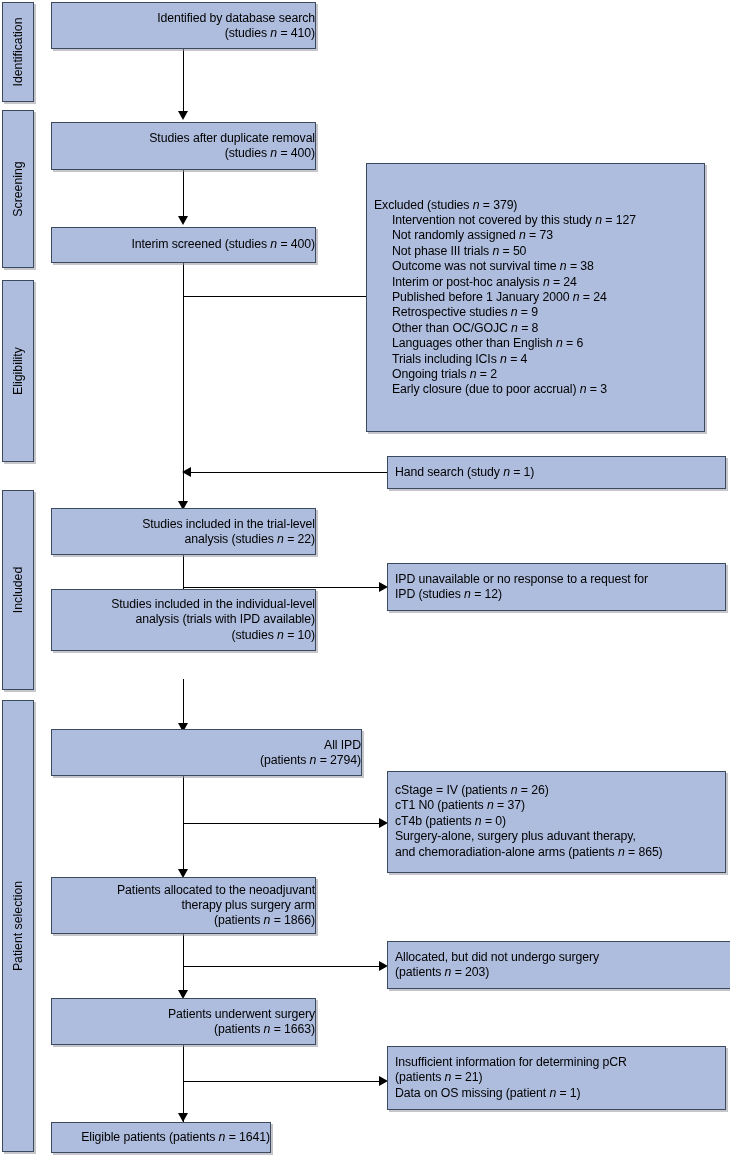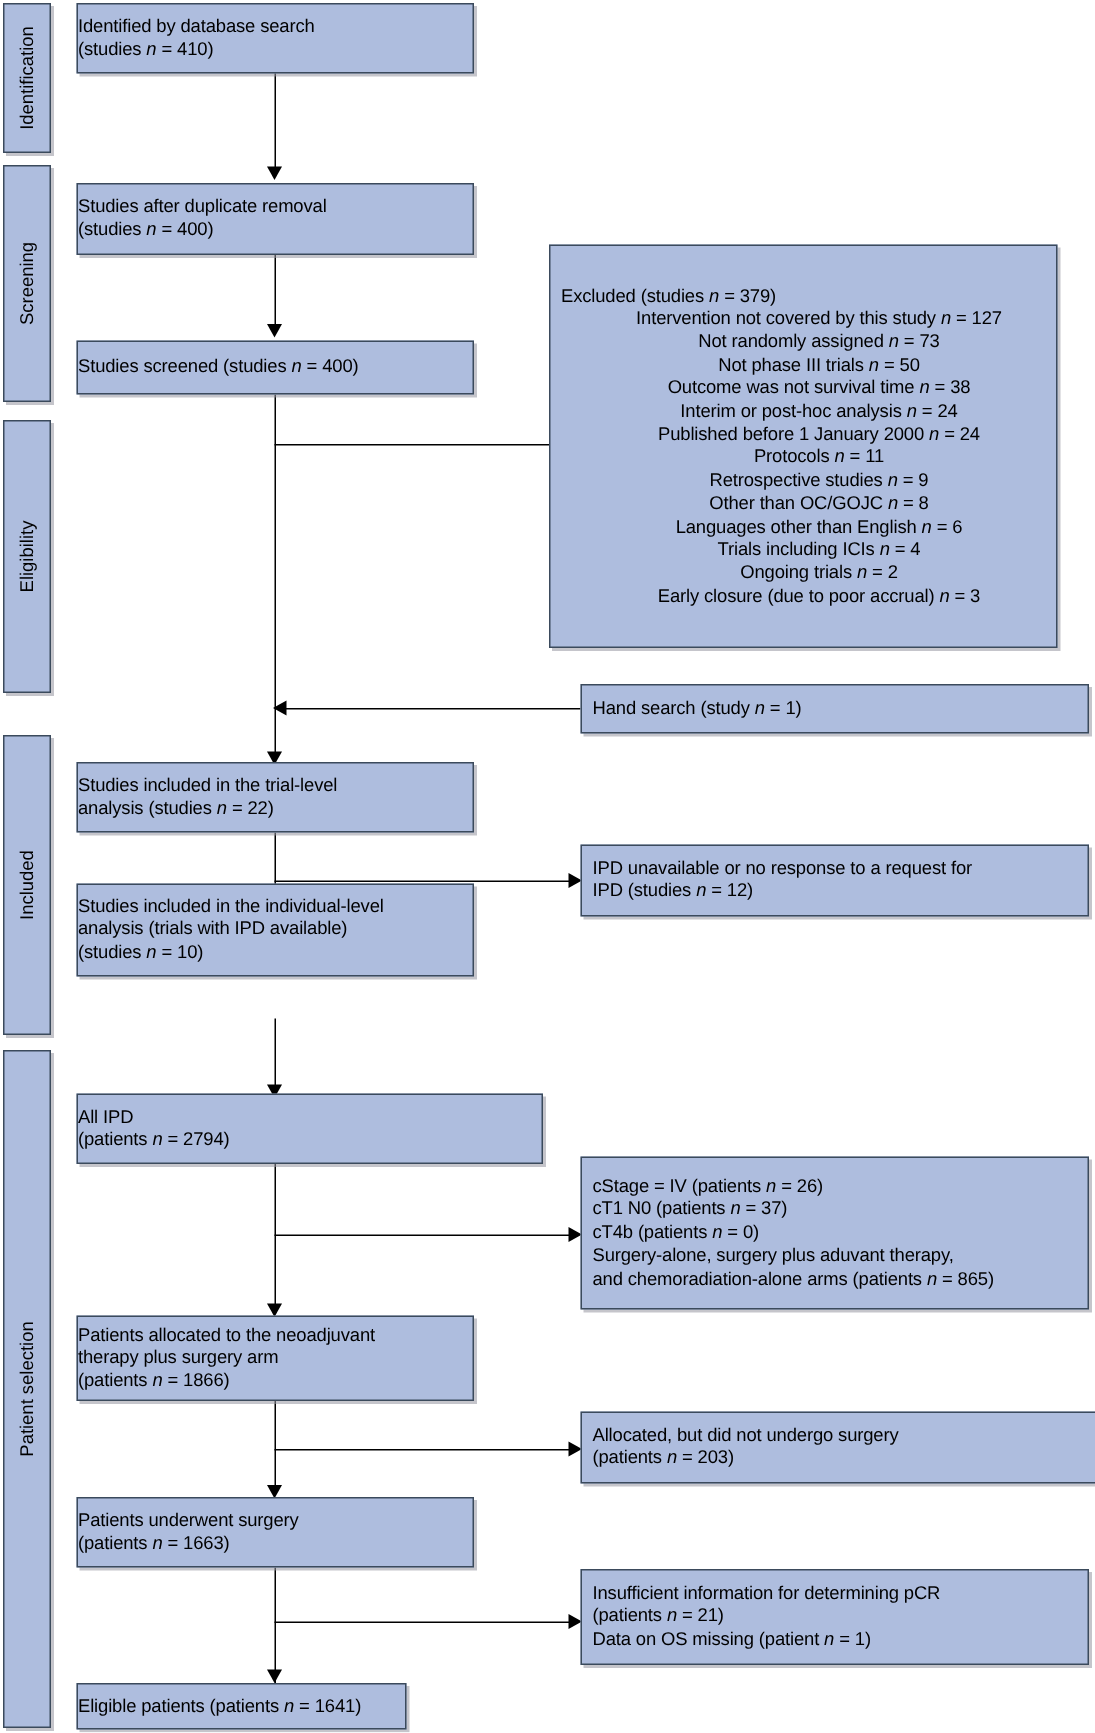--- a/index.html
+++ b/index.html
@@ -31,29 +31,29 @@
     font-size: 12.3px;
     line-height: 15.4px;
     letter-spacing: -0.1px;
   }
   .box .inner {
     position: absolute;
     left: 0; right: 0;
     top: 50%;
     transform: translateY(-50%);
   }
-  .box.center .inner { text-align: left; }
+  .box.center .inner { text-align: right; }
   .box.left .inner {
     text-align: left;
     left: 7px;
     right: 4px;
   }
   .box .line { display: block; white-space: nowrap; }
   .box.left .line { white-space: normal; }
-  .ind1 { padding-left: 18px; text-align: center; }
+  .ind1 { padding-left: 18px; }
 
   i.v { font-style: italic; }
 
   
   .stage {
     position: absolute;
     box-sizing: border-box;
     left: 2px;
     width: 32px;
     background: #aebdde;
@@ -175,21 +175,21 @@
 
   <div class="box center" style="left:51px; top:122px; width:265px; height:48px;">
     <div class="inner">
       <span class="line">Studies after duplicate removal</span>
       <span class="line"><span>(studies </span><i class="v">n</i><span> = 400)</span></span>
     </div>
   </div>
 
   <div class="box center" style="left:51px; top:227px; width:265px; height:36px;">
     <div class="inner">
-      <span class="line"><span>Studies screened (studies </span><i class="v">n</i><span> = 400)</span></span>
+      <span class="line"><span>Interim screened (studies </span><i class="v">n</i><span> = 400)</span></span>
     </div>
   </div>
 
   <div class="box center" style="left:51px; top:508px; width:265px; height:47px;">
     <div class="inner">
       <span class="line">Studies included in the trial-level</span>
       <span class="line"><span>analysis (studies </span><i class="v">n</i><span> = 22)</span></span>
     </div>
   </div>
 
@@ -231,21 +231,20 @@
 
   <div class="box left" style="left:366px; top:163px; width:339px; height:269px;">
     <div class="inner">
       <span class="line"><span>Excluded (studies </span><i class="v">n</i><span> = 379)</span></span>
       <span class="line ind1"><span>Intervention not covered by this study </span><i class="v">n</i><span> = 127</span></span>
       <span class="line ind1"><span>Not randomly assigned </span><i class="v">n</i><span> = 73</span></span>
       <span class="line ind1"><span>Not phase III trials </span><i class="v">n</i><span> = 50</span></span>
       <span class="line ind1"><span>Outcome was not survival time </span><i class="v">n</i><span> = 38</span></span>
       <span class="line ind1"><span>Interim or post-hoc analysis </span><i class="v">n</i><span> = 24</span></span>
       <span class="line ind1"><span>Published before 1 January 2000 </span><i class="v">n</i><span> = 24</span></span>
-      <span class="line ind1"><span>Protocols </span><i class="v">n</i><span> = 11</span></span>
       <span class="line ind1"><span>Retrospective studies </span><i class="v">n</i><span> = 9</span></span>
       <span class="line ind1"><span>Other than OC/GOJC </span><i class="v">n</i><span> = 8</span></span>
       <span class="line ind1"><span>Languages other than English </span><i class="v">n</i><span> = 6</span></span>
       <span class="line ind1"><span>Trials including ICIs </span><i class="v">n</i><span> = 4</span></span>
       <span class="line ind1"><span>Ongoing trials </span><i class="v">n</i><span> = 2</span></span>
       <span class="line ind1"><span>Early closure (due to poor accrual) </span><i class="v">n</i><span> = 3</span></span>
     </div>
   </div>
 
   <div class="box left" style="left:387px; top:456px; width:339px; height:33px;">

